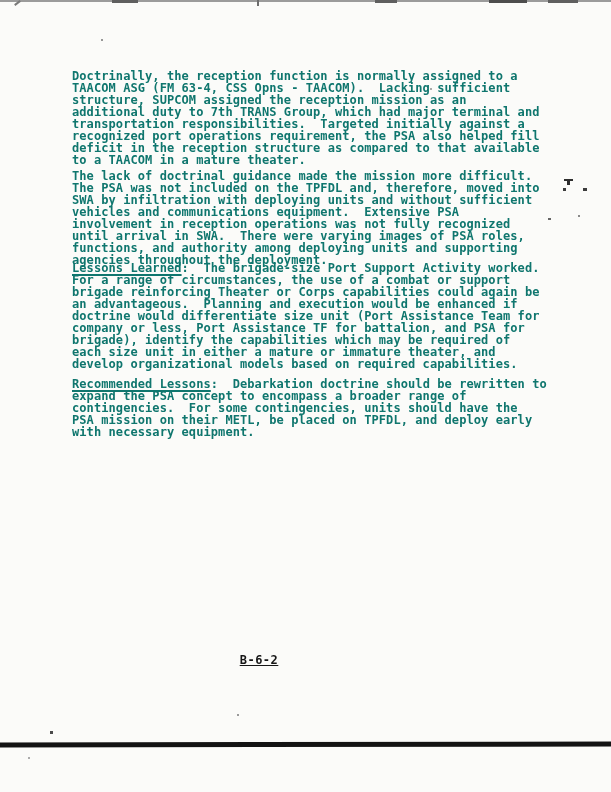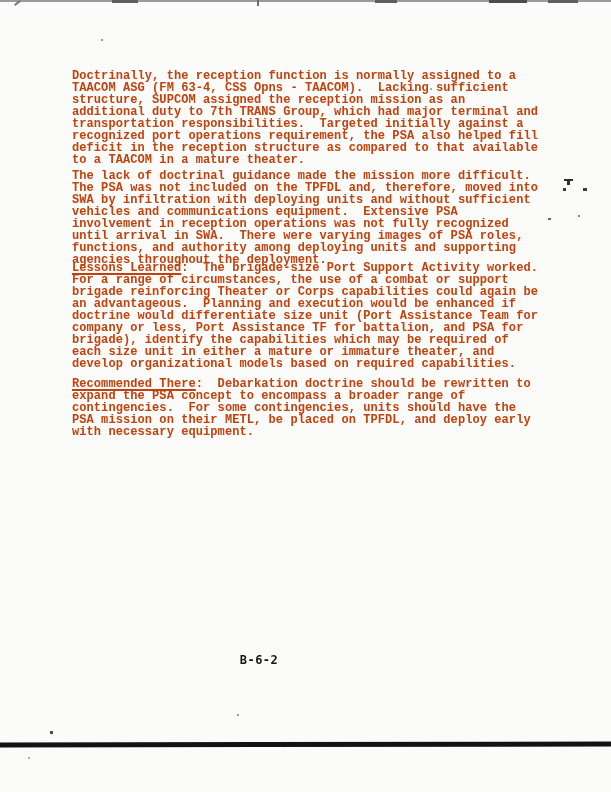--- a/index.html
+++ b/index.html
@@ -11,47 +11,47 @@
     height: 792px;
     position: relative;
     background: #fbfbf9;
     overflow: hidden;
     font-family: "DejaVu Sans Mono", "Liberation Mono", monospace;
   }
   .para {
     position: absolute;
     left: 72px;
     width: 486px;
-    color: #c2410c;
+    color: #0f766e;
     font-weight: bold;
     font-size: 12px;
     line-height: 12px;
     letter-spacing: 0.08px;
     white-space: pre;
-    font-family: Liberation Mono, monospace;
   }
   .p1 { top: 70px; }
   .p2 { top: 170px; }
   .p3 { top: 262px; }
   .p4 { top: 378px; }
   .heading {
     text-decoration: underline;
     text-decoration-thickness: 1.5px;
     text-underline-offset: 2px;
   }
   .footer {
     position: absolute;
     top: 653px;
     left: 0;
     width: 518px;
     text-align: center;
     color: #161616;
     font-weight: bold;
     font-size: 12px;
     letter-spacing: 0.5px;
+    text-decoration: underline;
   }
   
   .top-edge-line {
     position: absolute;
     top: 0; left: 0;
     width: 611px; height: 2px;
     background: #9b9b9b;
   }
   .top-dash {
     position: absolute;
@@ -123,21 +123,21 @@
 <div class="para p3"><span class="heading">Lessons Learned</span><span>:  The brigade-size Port Support Activity worked.
 For a range of circumstances, the use of a combat or support
 brigade reinforcing Theater or Corps capabilities could again be
 an advantageous.  Planning and execution would be enhanced if
 doctrine would differentiate size unit (Port Assistance Team for
 company or less, Port Assistance TF for battalion, and PSA for
 brigade), identify the capabilities which may be required of
 each size unit in either a mature or immature theater, and
 develop organizational models based on required capabilities.</span></div>
 
-<div class="para p4"><span class="heading">Recommended There</span><span>:  Debarkation doctrine should be rewritten to
+<div class="para p4"><span class="heading">Recommended Lessons</span><span>:  Debarkation doctrine should be rewritten to
 expand the PSA concept to encompass a broader range of
 contingencies.  For some contingencies, units should have the
 PSA mission on their METL, be placed on TPFDL, and deploy early
 with necessary equipment.</span></div>
 
 <div class="footer">B-6-2</div>
 
 <div class="bottom-bar"></div>
 
 <div class="speck sp-slash"></div>

